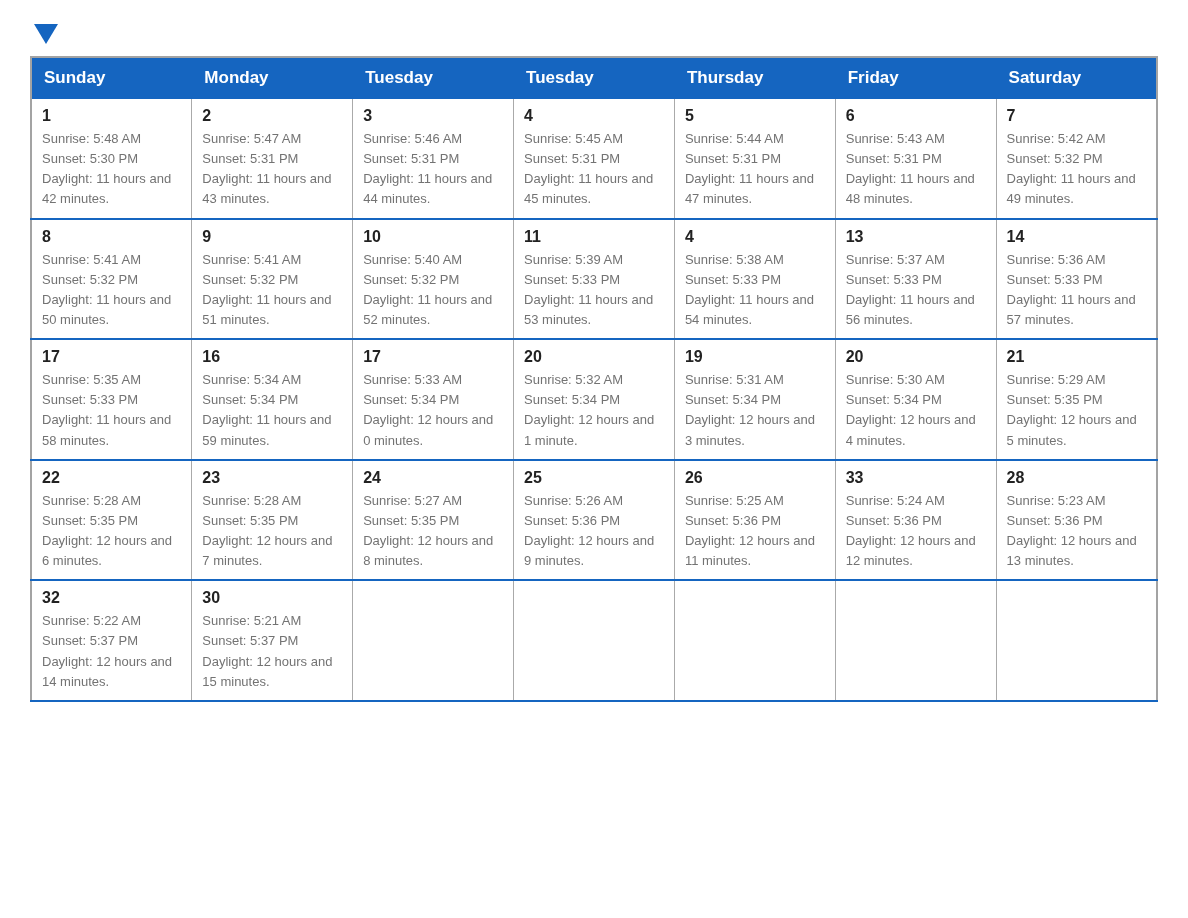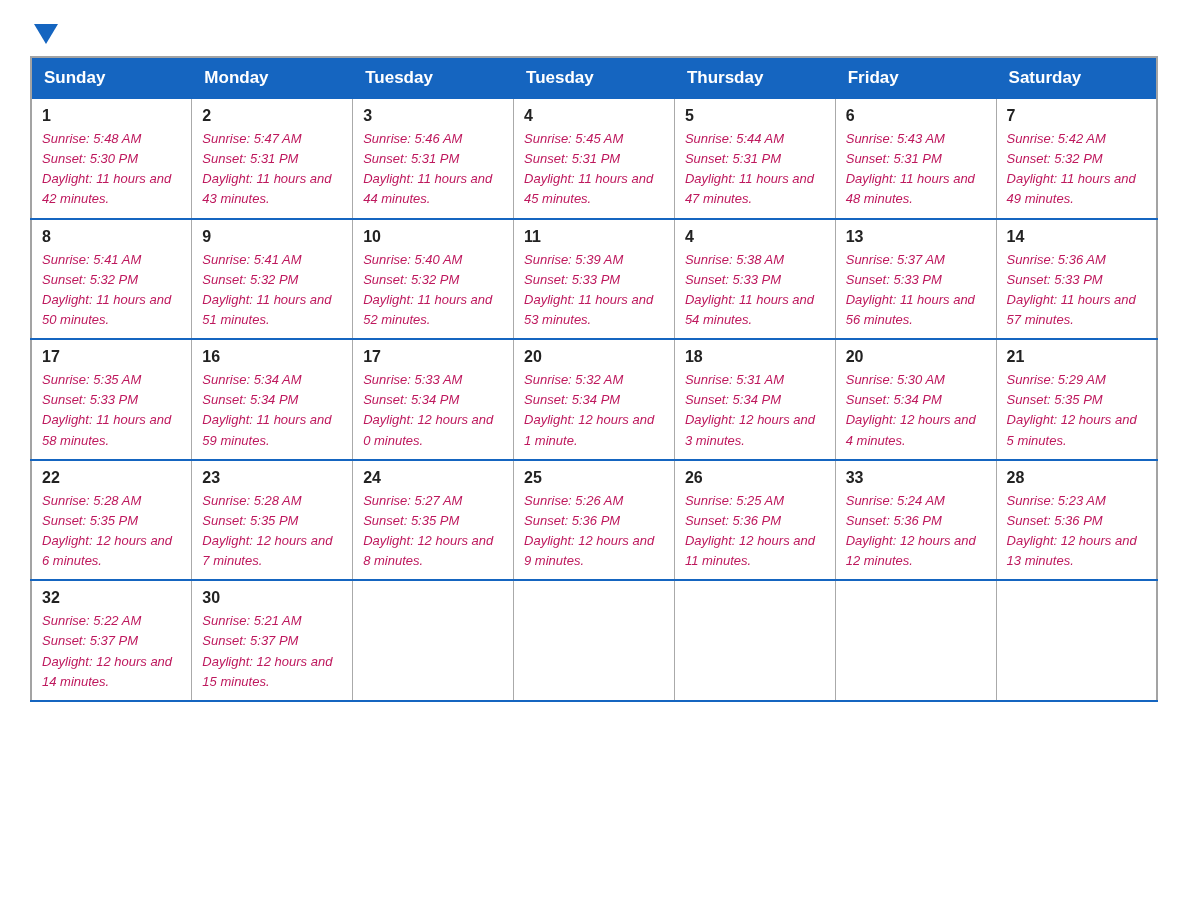--- a/index.html
+++ b/index.html
@@ -84,23 +84,22 @@
       min-height: 100px;
     }
     .day-number {
       font-size: 16px;
       font-weight: bold;
       color: #222;
       margin-bottom: 4px;
     }
     .day-info {
       font-size: 13px;
-      color: #be185d;
+      color: #737373;
       line-height: 1.55;
-      font-style: italic;
     }
     .calendar tr td {
       background: #fff;
     }
     .calendar tbody tr {
       border-bottom: 2px solid #1565C0;
     }
     .empty-cell {
       background: #fff;
     }
@@ -206,21 +205,21 @@
         </td>
         <td>
           <div class="day-number">17</div>
           <div class="day-info">Sunrise: 5:33 AM<br>Sunset: 5:34 PM<br>Daylight: 12 hours and 0 minutes.</div>
         </td>
         <td>
           <div class="day-number">20</div>
           <div class="day-info">Sunrise: 5:32 AM<br>Sunset: 5:34 PM<br>Daylight: 12 hours and 1 minute.</div>
         </td>
         <td>
-          <div class="day-number">18</div>
+          <div class="day-number">19</div>
           <div class="day-info">Sunrise: 5:31 AM<br>Sunset: 5:34 PM<br>Daylight: 12 hours and 3 minutes.</div>
         </td>
         <td>
           <div class="day-number">20</div>
           <div class="day-info">Sunrise: 5:30 AM<br>Sunset: 5:34 PM<br>Daylight: 12 hours and 4 minutes.</div>
         </td>
         <td>
           <div class="day-number">21</div>
           <div class="day-info">Sunrise: 5:29 AM<br>Sunset: 5:35 PM<br>Daylight: 12 hours and 5 minutes.</div>
         </td>

